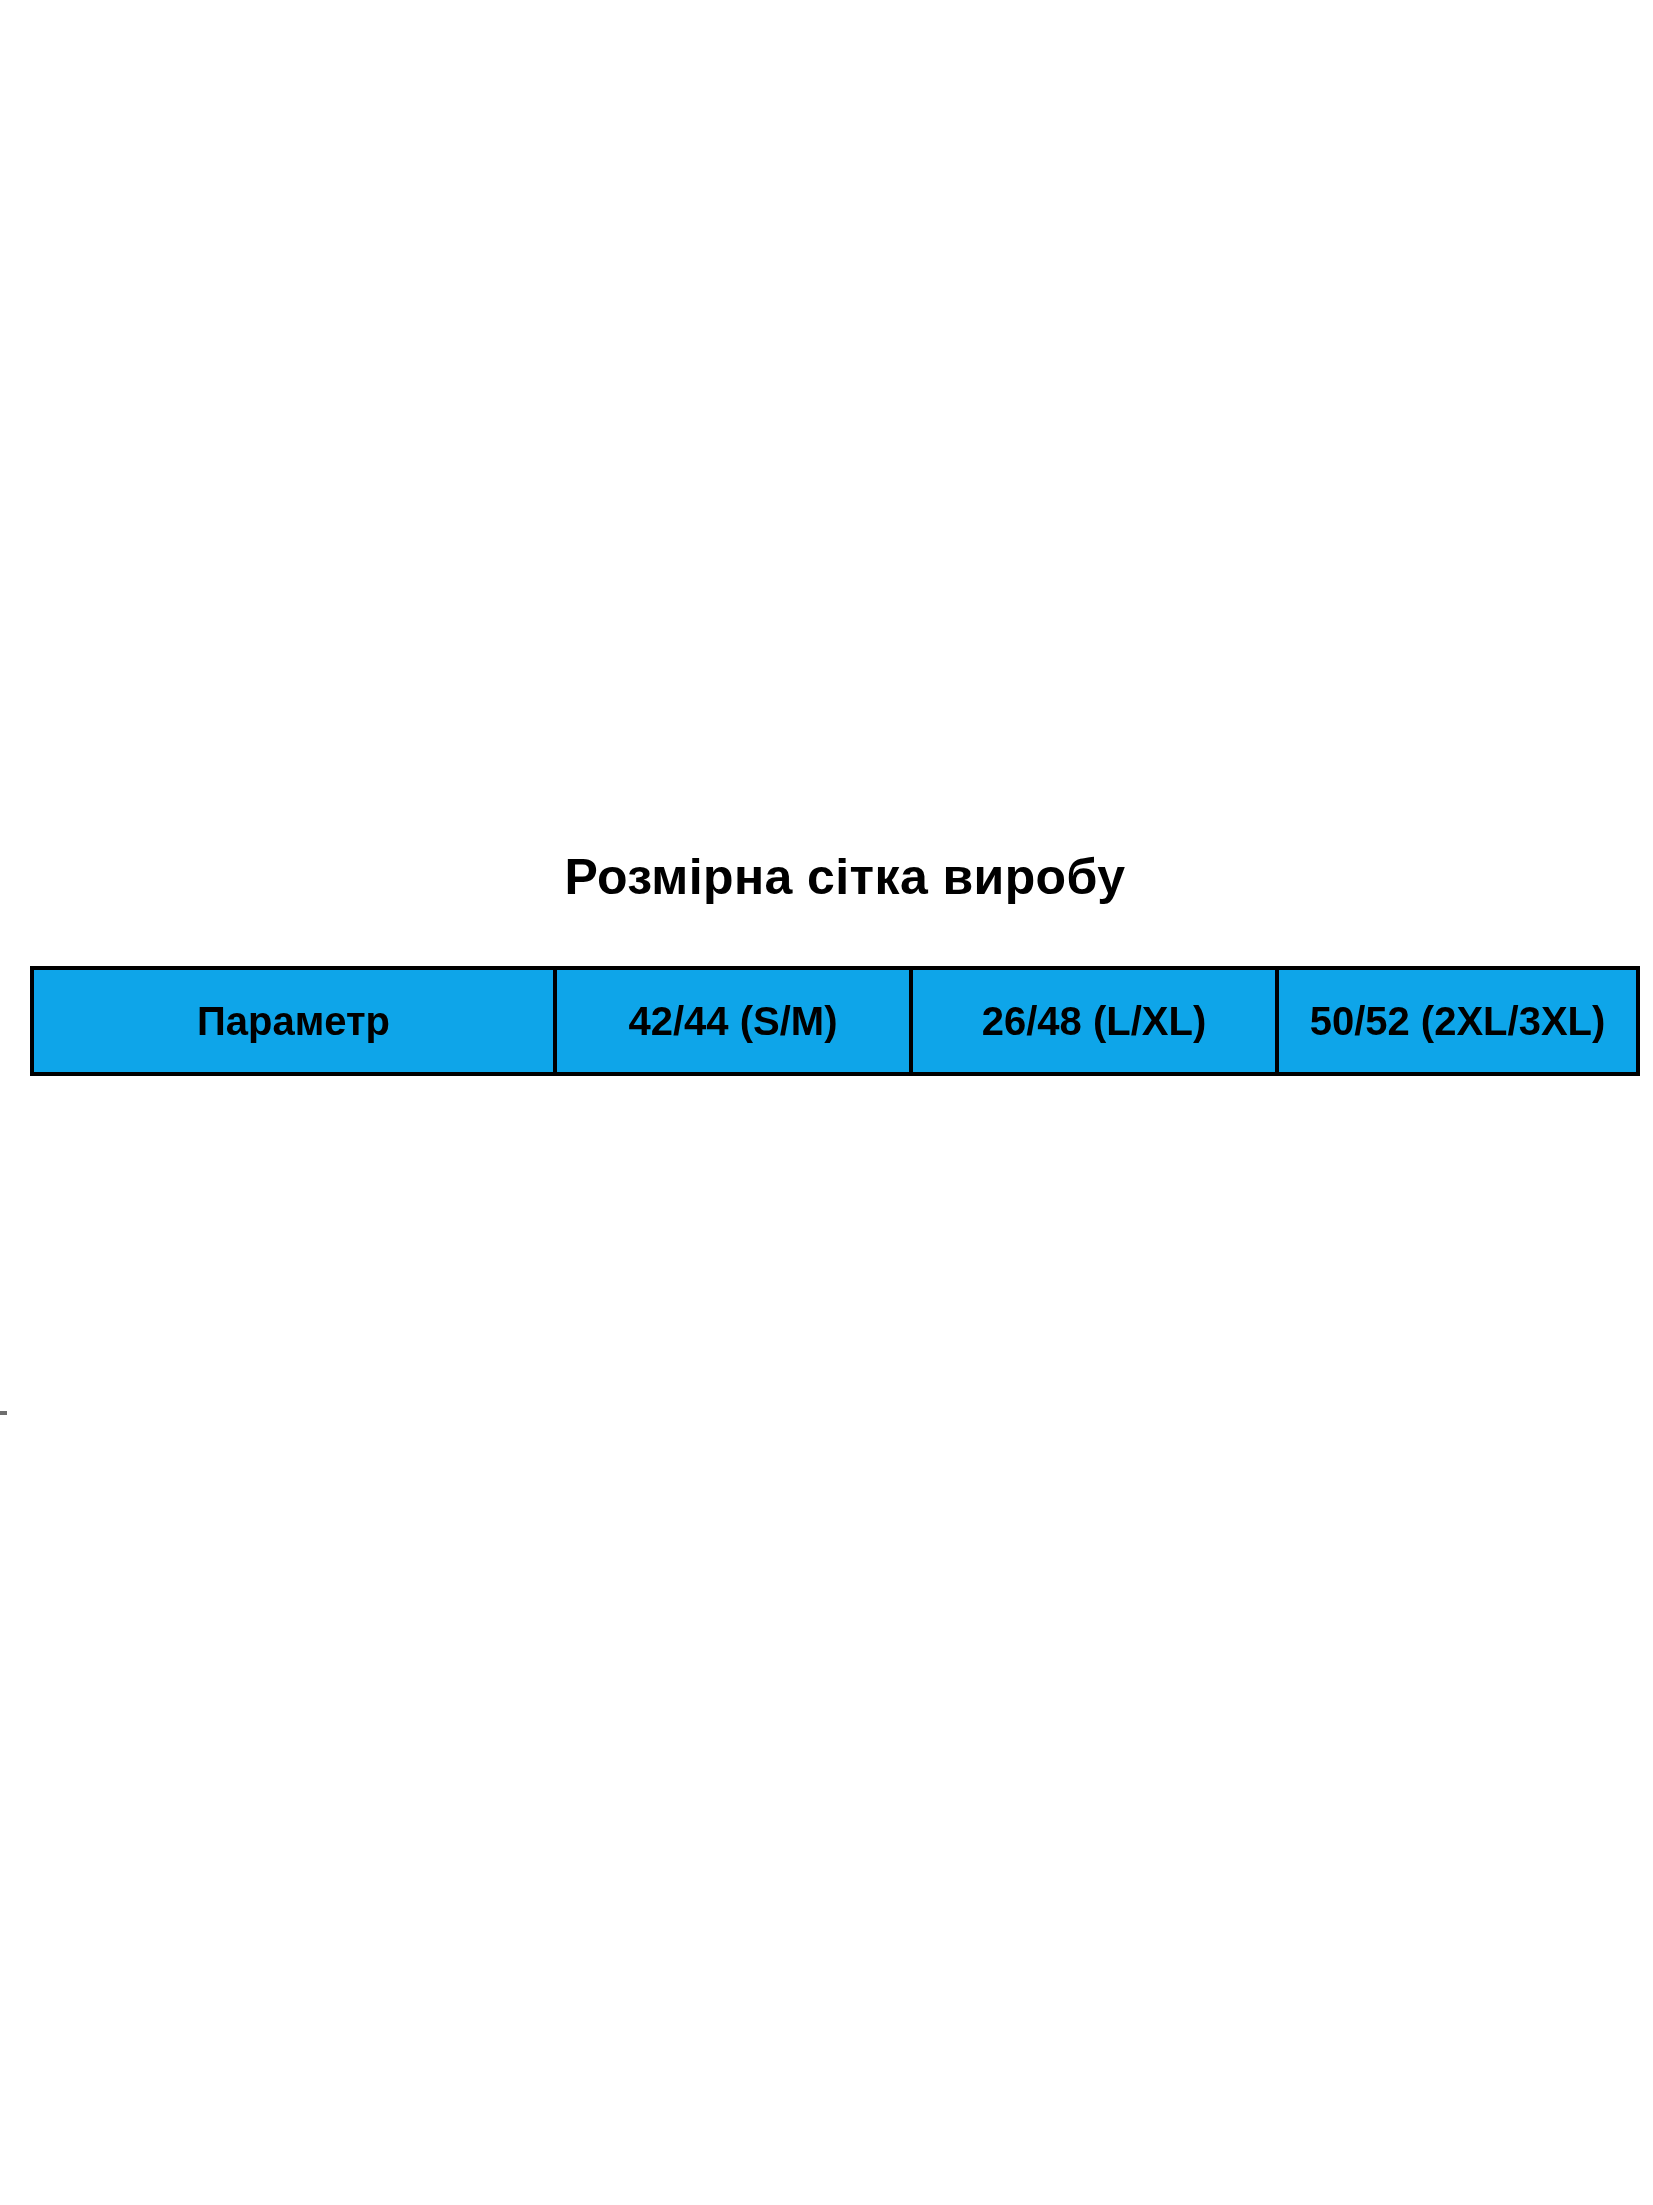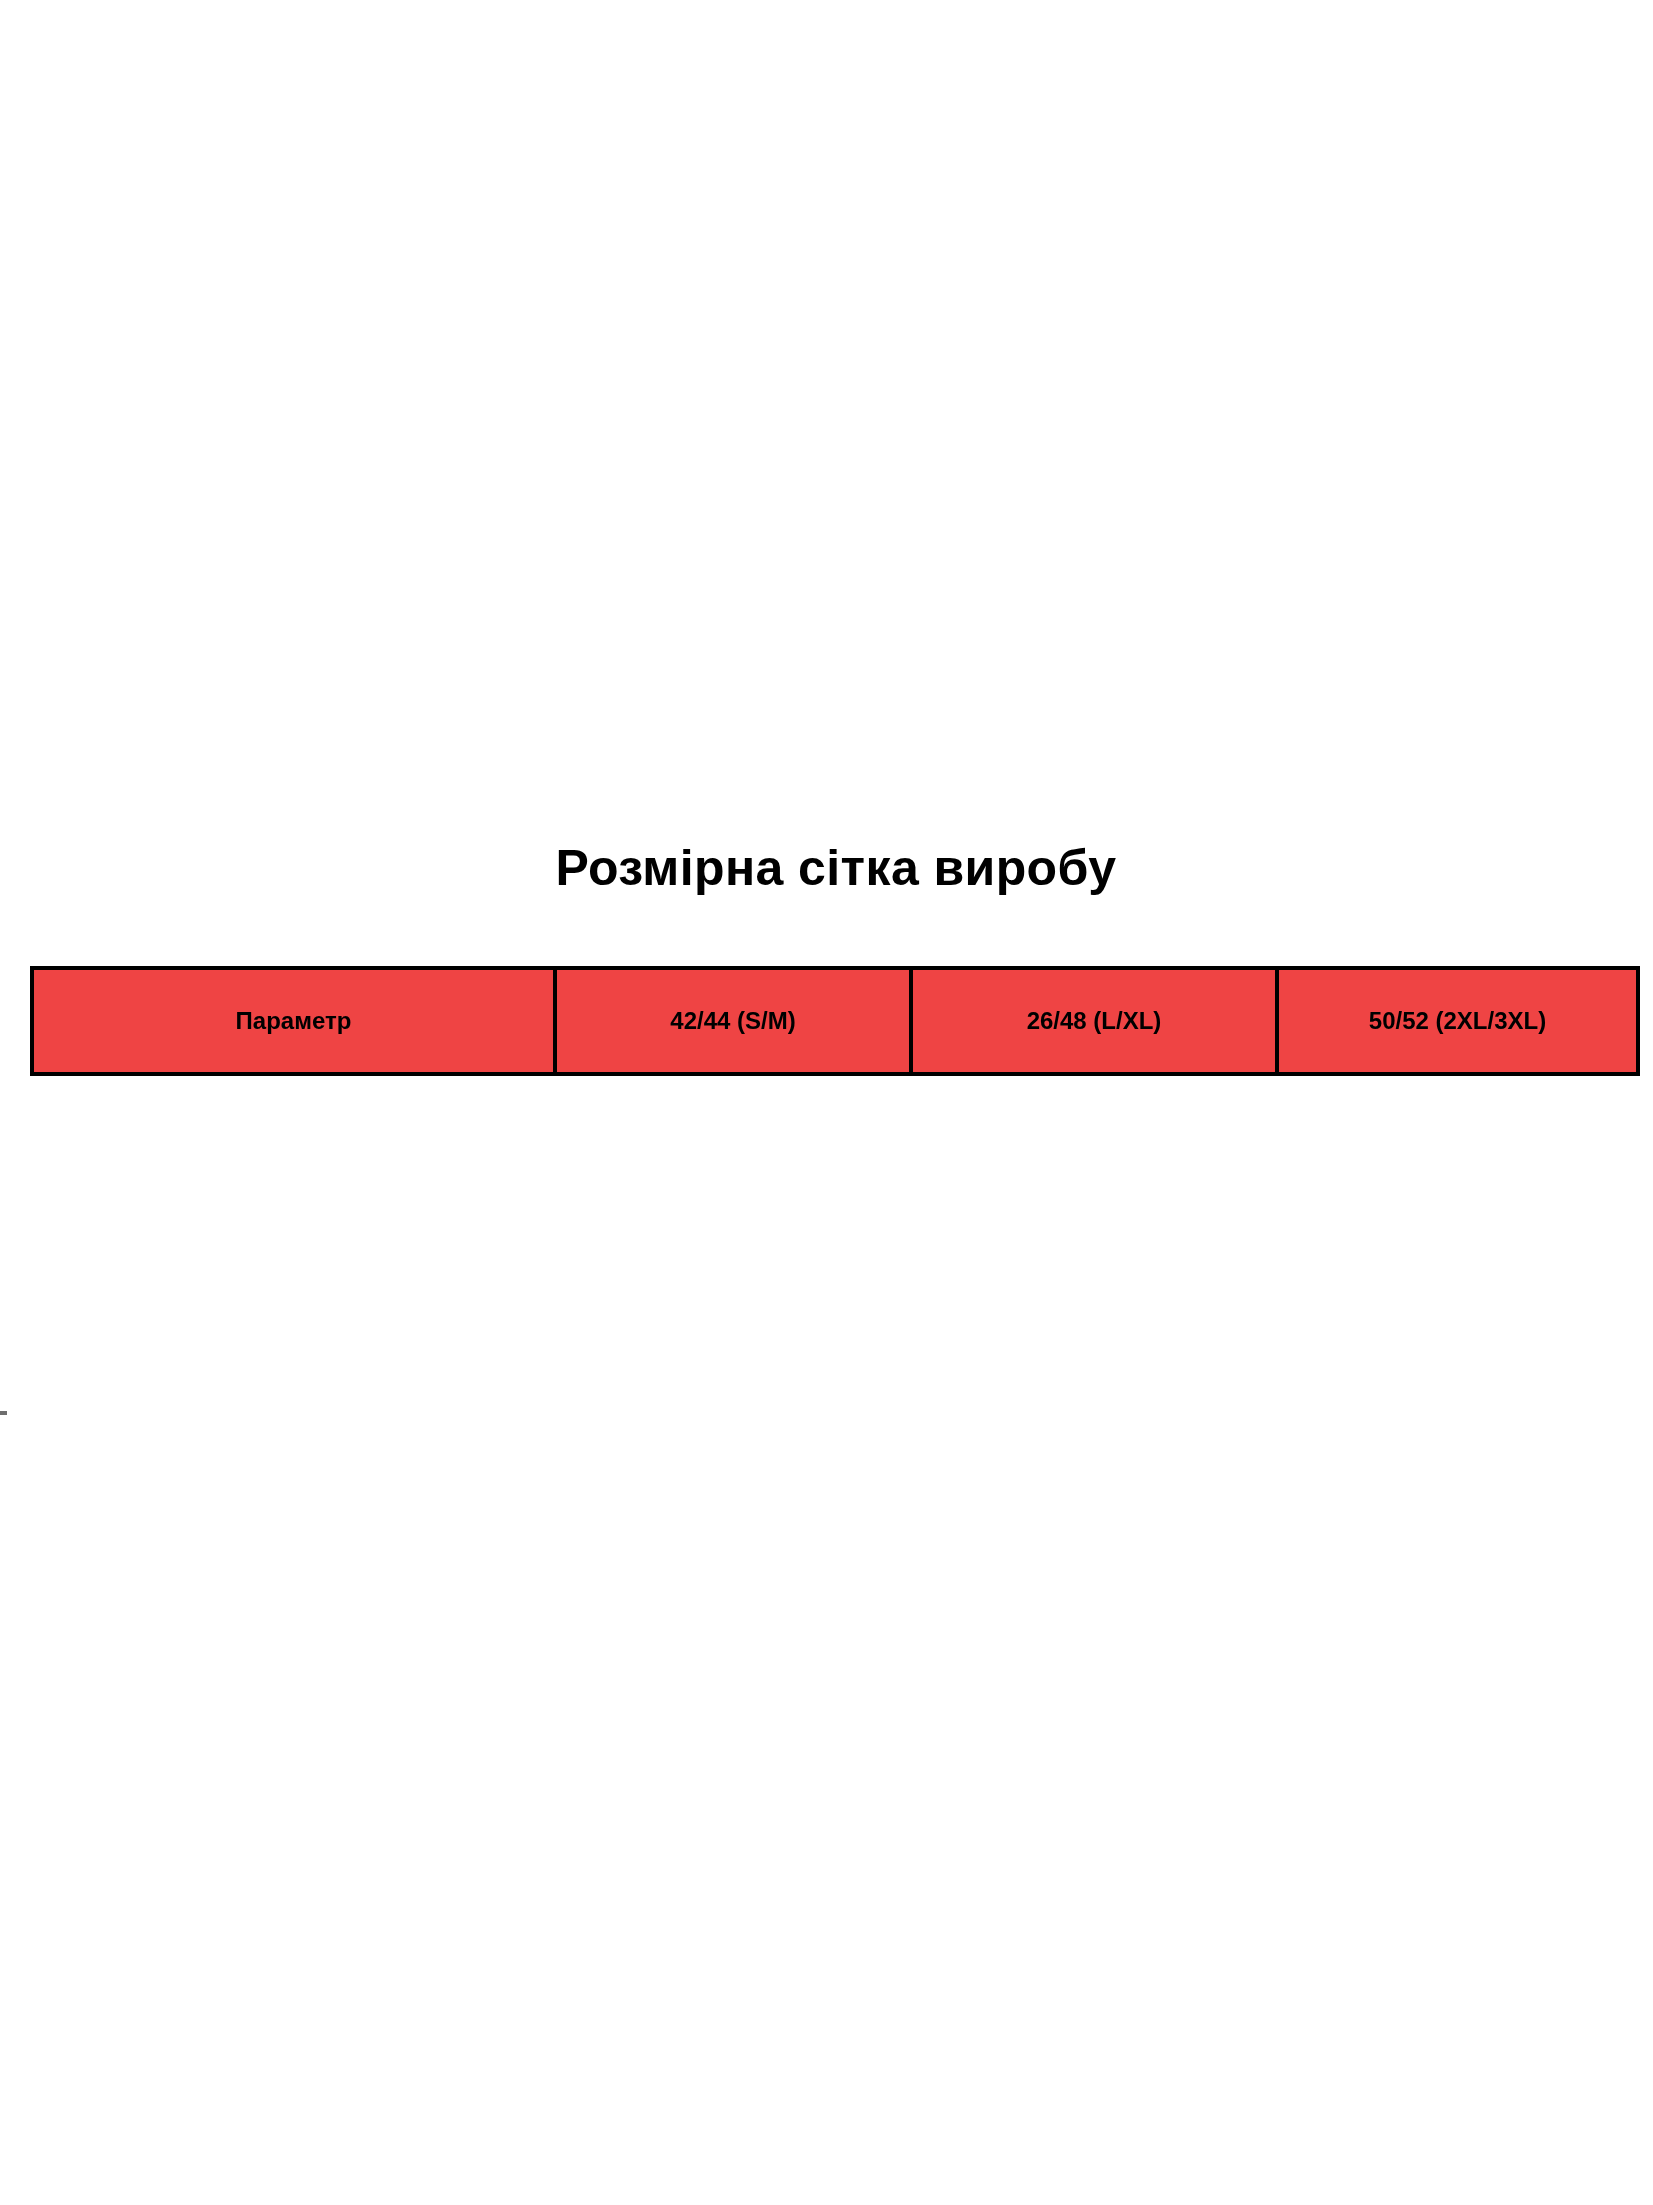--- a/index.html
+++ b/index.html
@@ -14,21 +14,21 @@
     background: #ffffff;
     overflow: hidden;
     font-family: "Liberation Sans", sans-serif;
     color: #000000;
   }
   .title {
     position: absolute;
     left: 30px;
     top: 838px;
     width: 1606px;
-    margin: 3px;
+    margin: 12px;
     text-align: center;
     font-weight: 700;
     font-size: 50px;
     line-height: 1.1;
     letter-spacing: 0.4px;
     color: #000000;
   }
   table.size-table {
     position: absolute;
     left: 30px;
@@ -40,23 +40,23 @@
   table.size-table col.c0 { width: 523px; }
   table.size-table col.c1 { width: 356px; }
   table.size-table col.c2 { width: 366px; }
   table.size-table col.c3 { width: 361px; }
   table.size-table th,
   table.size-table td {
     border: 4.1px solid #000000;
     height: 102px;
     padding: 0;
     vertical-align: middle;
-    font-size: 24px;
+    font-size: 40px;
     line-height: 1.2;
-    background: #ef4444;
+    background: #0ea5e9;
     color: #000000;
   }
   table.size-table th {
     font-weight: 700;
   }
   table.size-table td {
     font-weight: 400;
   }
   .edge-dash {
     position: absolute;

